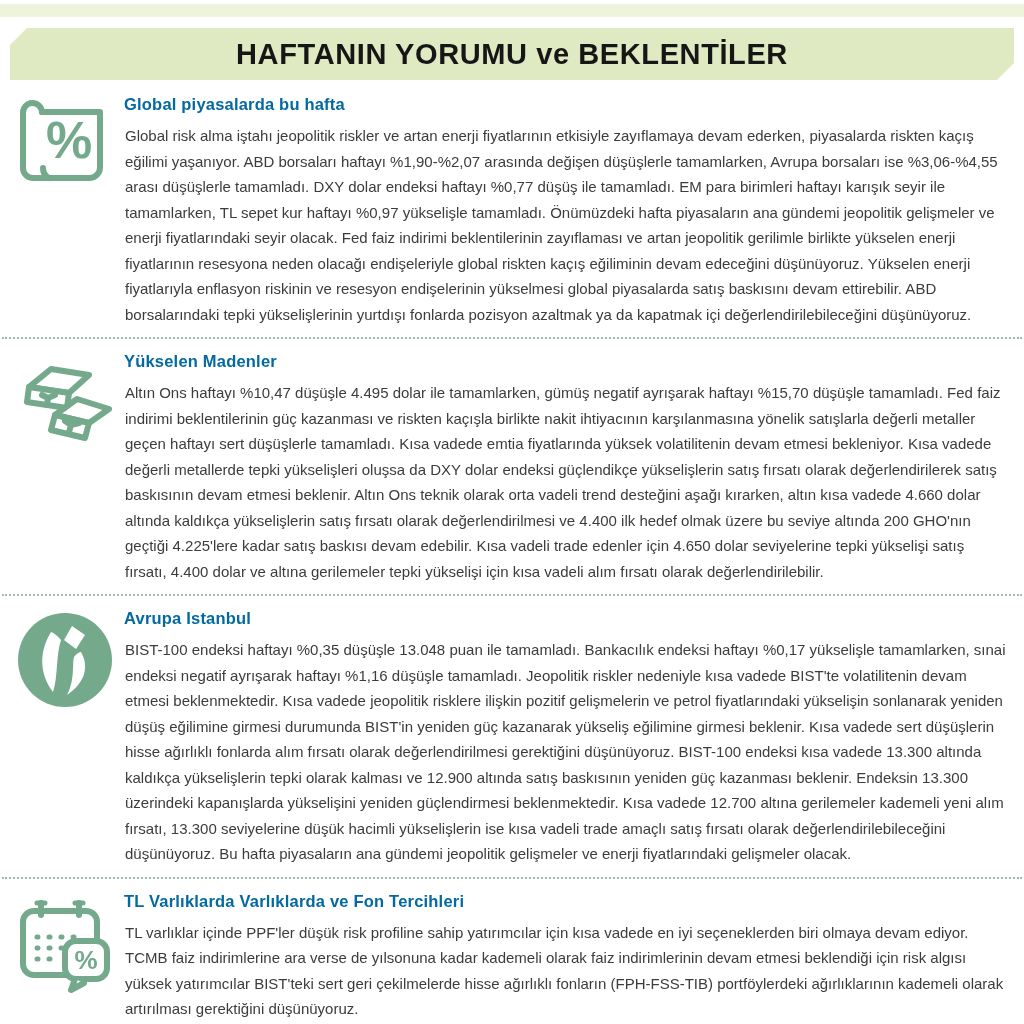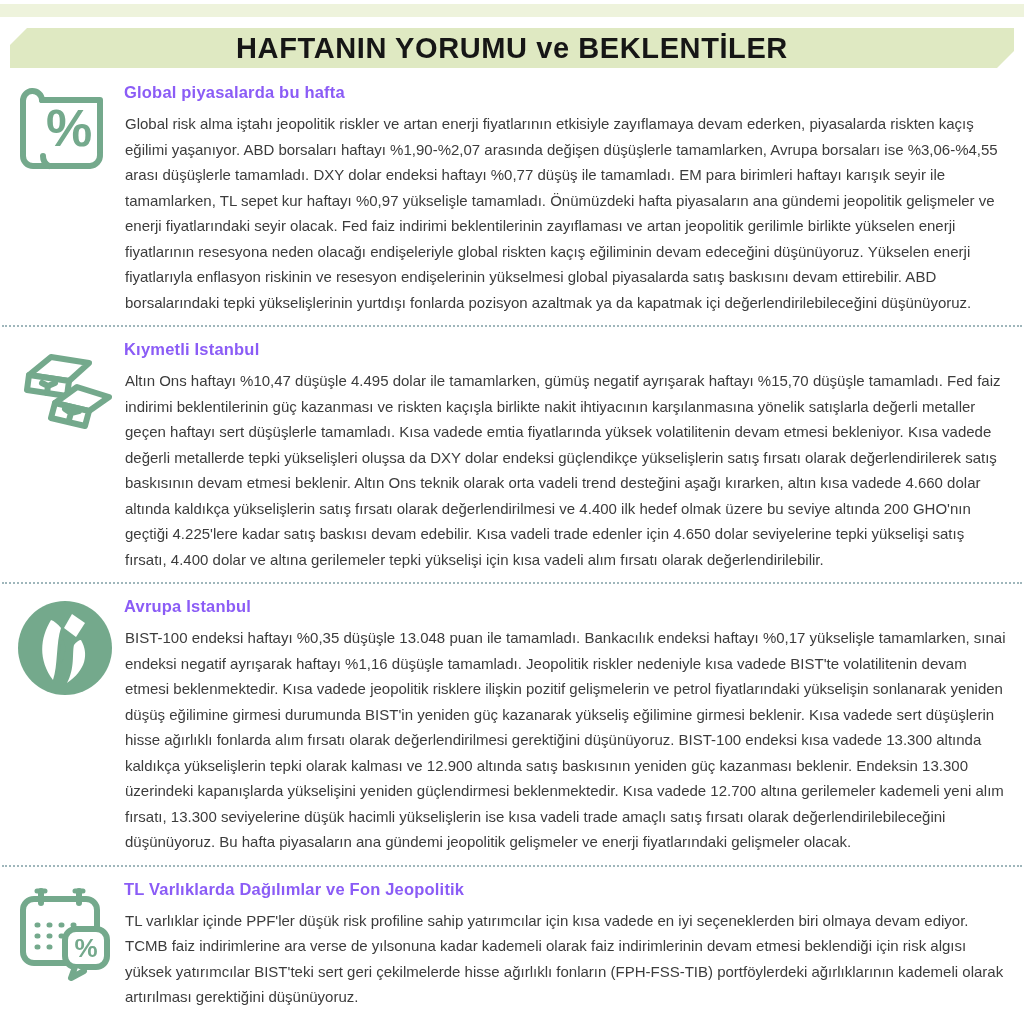--- a/index.html
+++ b/index.html
@@ -4,36 +4,36 @@
 <style>
   html,body{margin:0;padding:0;}
   body{
     width:1024px;height:1024px;overflow:hidden;background:#ffffff;
     font-family:"Liberation Sans", sans-serif;position:relative;
   }
   .top-strip{
     margin:4px 0 0 0;height:13px;width:100%;background:#eef3dc;
   }
   .banner{
-    margin:11px 10px 0 10px;height:40px;background:#dfe9c2;
+    margin:11px 10px 0 10px;height:52px;background:#dfe9c2;
     display:flex;align-items:center;justify-content:center;
     clip-path:polygon(17px 0, 100% 0, 100% calc(100% - 17px), calc(100% - 17px) 100%, 0 100%, 0 17px);
   }
   .banner h1{
     margin:0;font-size:29px;font-weight:800;letter-spacing:.6px;color:#161616;
   }
   .section{
     display:grid;grid-template-columns:118px auto;
     padding:12px 14px 9px 6px;
   }
   .section.s1{padding-top:14px;}
   .icon-cell{display:flex;justify-content:center;align-items:flex-start;padding-top:2px;}
   .icon-cell svg{width:100px;height:100px;}
   .txt h2{
-    margin:1px 0 9px 0;font-size:16.5px;font-weight:bold;color:#8b5cf6;letter-spacing:.2px;
+    margin:1px 0 9px 0;font-size:16.5px;font-weight:bold;color:#0369a1;letter-spacing:.2px;
   }
   .txt p{
     margin:1px;font-size:15px;line-height:25.5px;color:#3c3c3c;max-width:892px;
   }
   .sep{
     border-top:2px dotted #9fb6bb;height:0;margin:0 2px;
   }
 </style>
 </head>
 <body>
@@ -67,21 +67,21 @@
     <svg viewBox="0 0 100 100" fill="#ffffff" stroke="#74a98c" stroke-width="6" stroke-linecap="round" stroke-linejoin="round">
       <path d="M14 34 L36 16 L74 22 L54 40 Z"></path>
       <path d="M14 34 L54 40 L52 55 L12 49 Z"></path>
       <path d="M27 42 l6 3 m0 0 l7 -3 m-7 3 l-1 7" fill="none"></path>
       <path d="M40 62 L62 46 L94 56 L74 70 Z"></path>
       <path d="M40 62 L74 70 L70 85 L36 77 Z"></path>
       <path d="M50 68 l6 4 m0 0 l8 -2 m-8 2 l-2 7" fill="none"></path>
     </svg>
   </div>
   <div class="txt">
-    <h2>Kıymetli Istanbul</h2>
+    <h2>Yükselen Madenler</h2>
     <p>Altın Ons haftayı %10,47 düşüşle 4.495 dolar ile tamamlarken, gümüş negatif ayrışarak haftayı %15,70 düşüşle tamamladı. Fed faiz indirimi beklentilerinin güç kazanması ve riskten kaçışla birlikte nakit ihtiyacının karşılanmasına yönelik satışlarla değerli metaller geçen haftayı sert düşüşlerle tamamladı. Kısa vadede emtia fiyatlarında yüksek volatilitenin devam etmesi bekleniyor. Kısa vadede değerli metallerde tepki yükselişleri oluşsa da DXY dolar endeksi güçlendikçe yükselişlerin satış fırsatı olarak değerlendirilerek satış baskısının devam etmesi beklenir. Altın Ons teknik olarak orta vadeli trend desteğini aşağı kırarken, altın kısa vadede 4.660 dolar altında kaldıkça yükselişlerin satış fırsatı olarak değerlendirilmesi ve 4.400 ilk hedef olmak üzere bu seviye altında 200 GHO'nın geçtiği 4.225'lere kadar satış baskısı devam edebilir. Kısa vadeli trade edenler için 4.650 dolar seviyelerine tepki yükselişi satış fırsatı, 4.400 dolar ve altına gerilemeler tepki yükselişi için kısa vadeli alım fırsatı olarak değerlendirilebilir.</p>
   </div>
 </div>
 
 <div class="sep"></div>
 
 <div class="section">
   <div class="icon-cell">
     <svg viewBox="0 0 100 100">
       <circle cx="50" cy="50" r="47" fill="#74a98c"></circle>
@@ -109,16 +109,16 @@
         <path d="M22 44 h1 M34 44 h1 M46 44 h1 M58 44 h1"></path>
         <path d="M22 55 h1 M34 55 h1 M46 55 h1"></path>
         <path d="M22 66 h1 M34 66 h1"></path>
       </g>
       <rect x="50" y="48" width="42" height="38" rx="11" fill="#ffffff"></rect>
       <path d="M60 86 l-4 11 l13 -7" fill="#ffffff"></path>
       <text x="71" y="76" font-size="26" font-weight="bold" fill="#74a98c" stroke="none" text-anchor="middle" font-family="Liberation Sans, sans-serif">%</text>
     </svg>
   </div>
   <div class="txt">
-    <h2>TL Varlıklarda Dağılımlar ve Fon Jeopolitik</h2>
+    <h2>TL Varlıklarda Varlıklarda ve Fon Tercihleri</h2>
     <p>TL varlıklar içinde PPF'ler düşük risk profiline sahip yatırımcılar için kısa vadede en iyi seçeneklerden biri olmaya devam ediyor. TCMB faiz indirimlerine ara verse de yılsonuna kadar kademeli olarak faiz indirimlerinin devam etmesi beklendiği için risk algısı yüksek yatırımcılar BIST'teki sert geri çekilmelerde hisse ağırlıklı fonların (FPH-FSS-TIB) portföylerdeki ağırlıklarının kademeli olarak artırılması gerektiğini düşünüyoruz.</p>
   </div>
 </div>
 
 </body></html>

